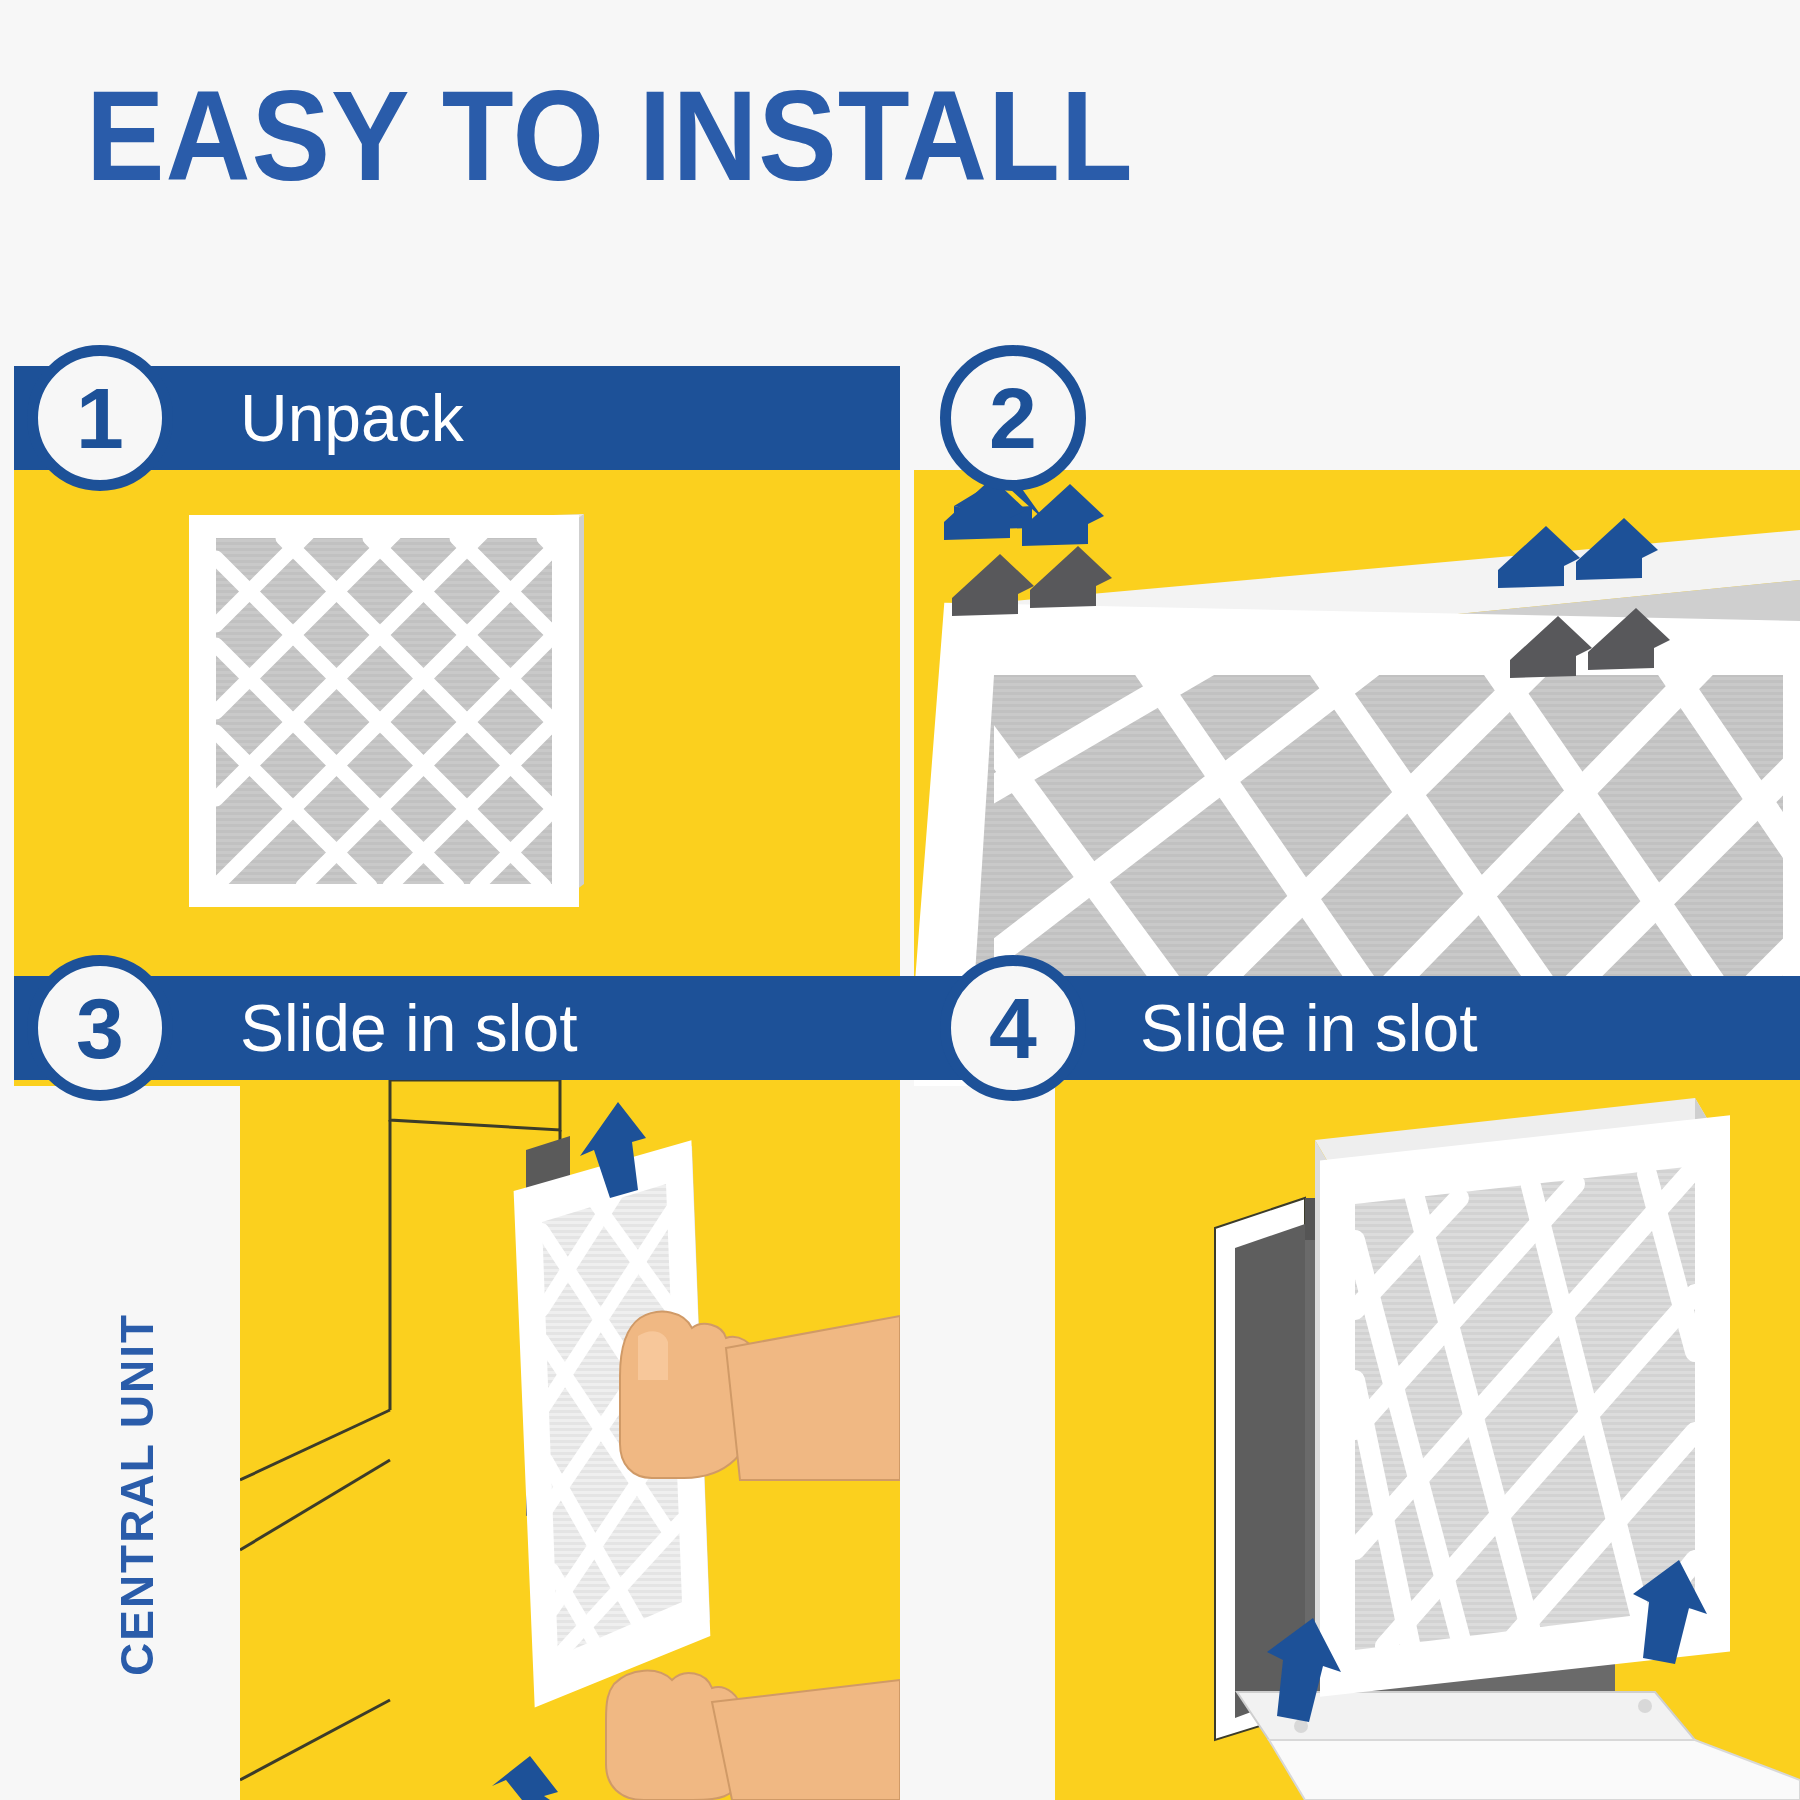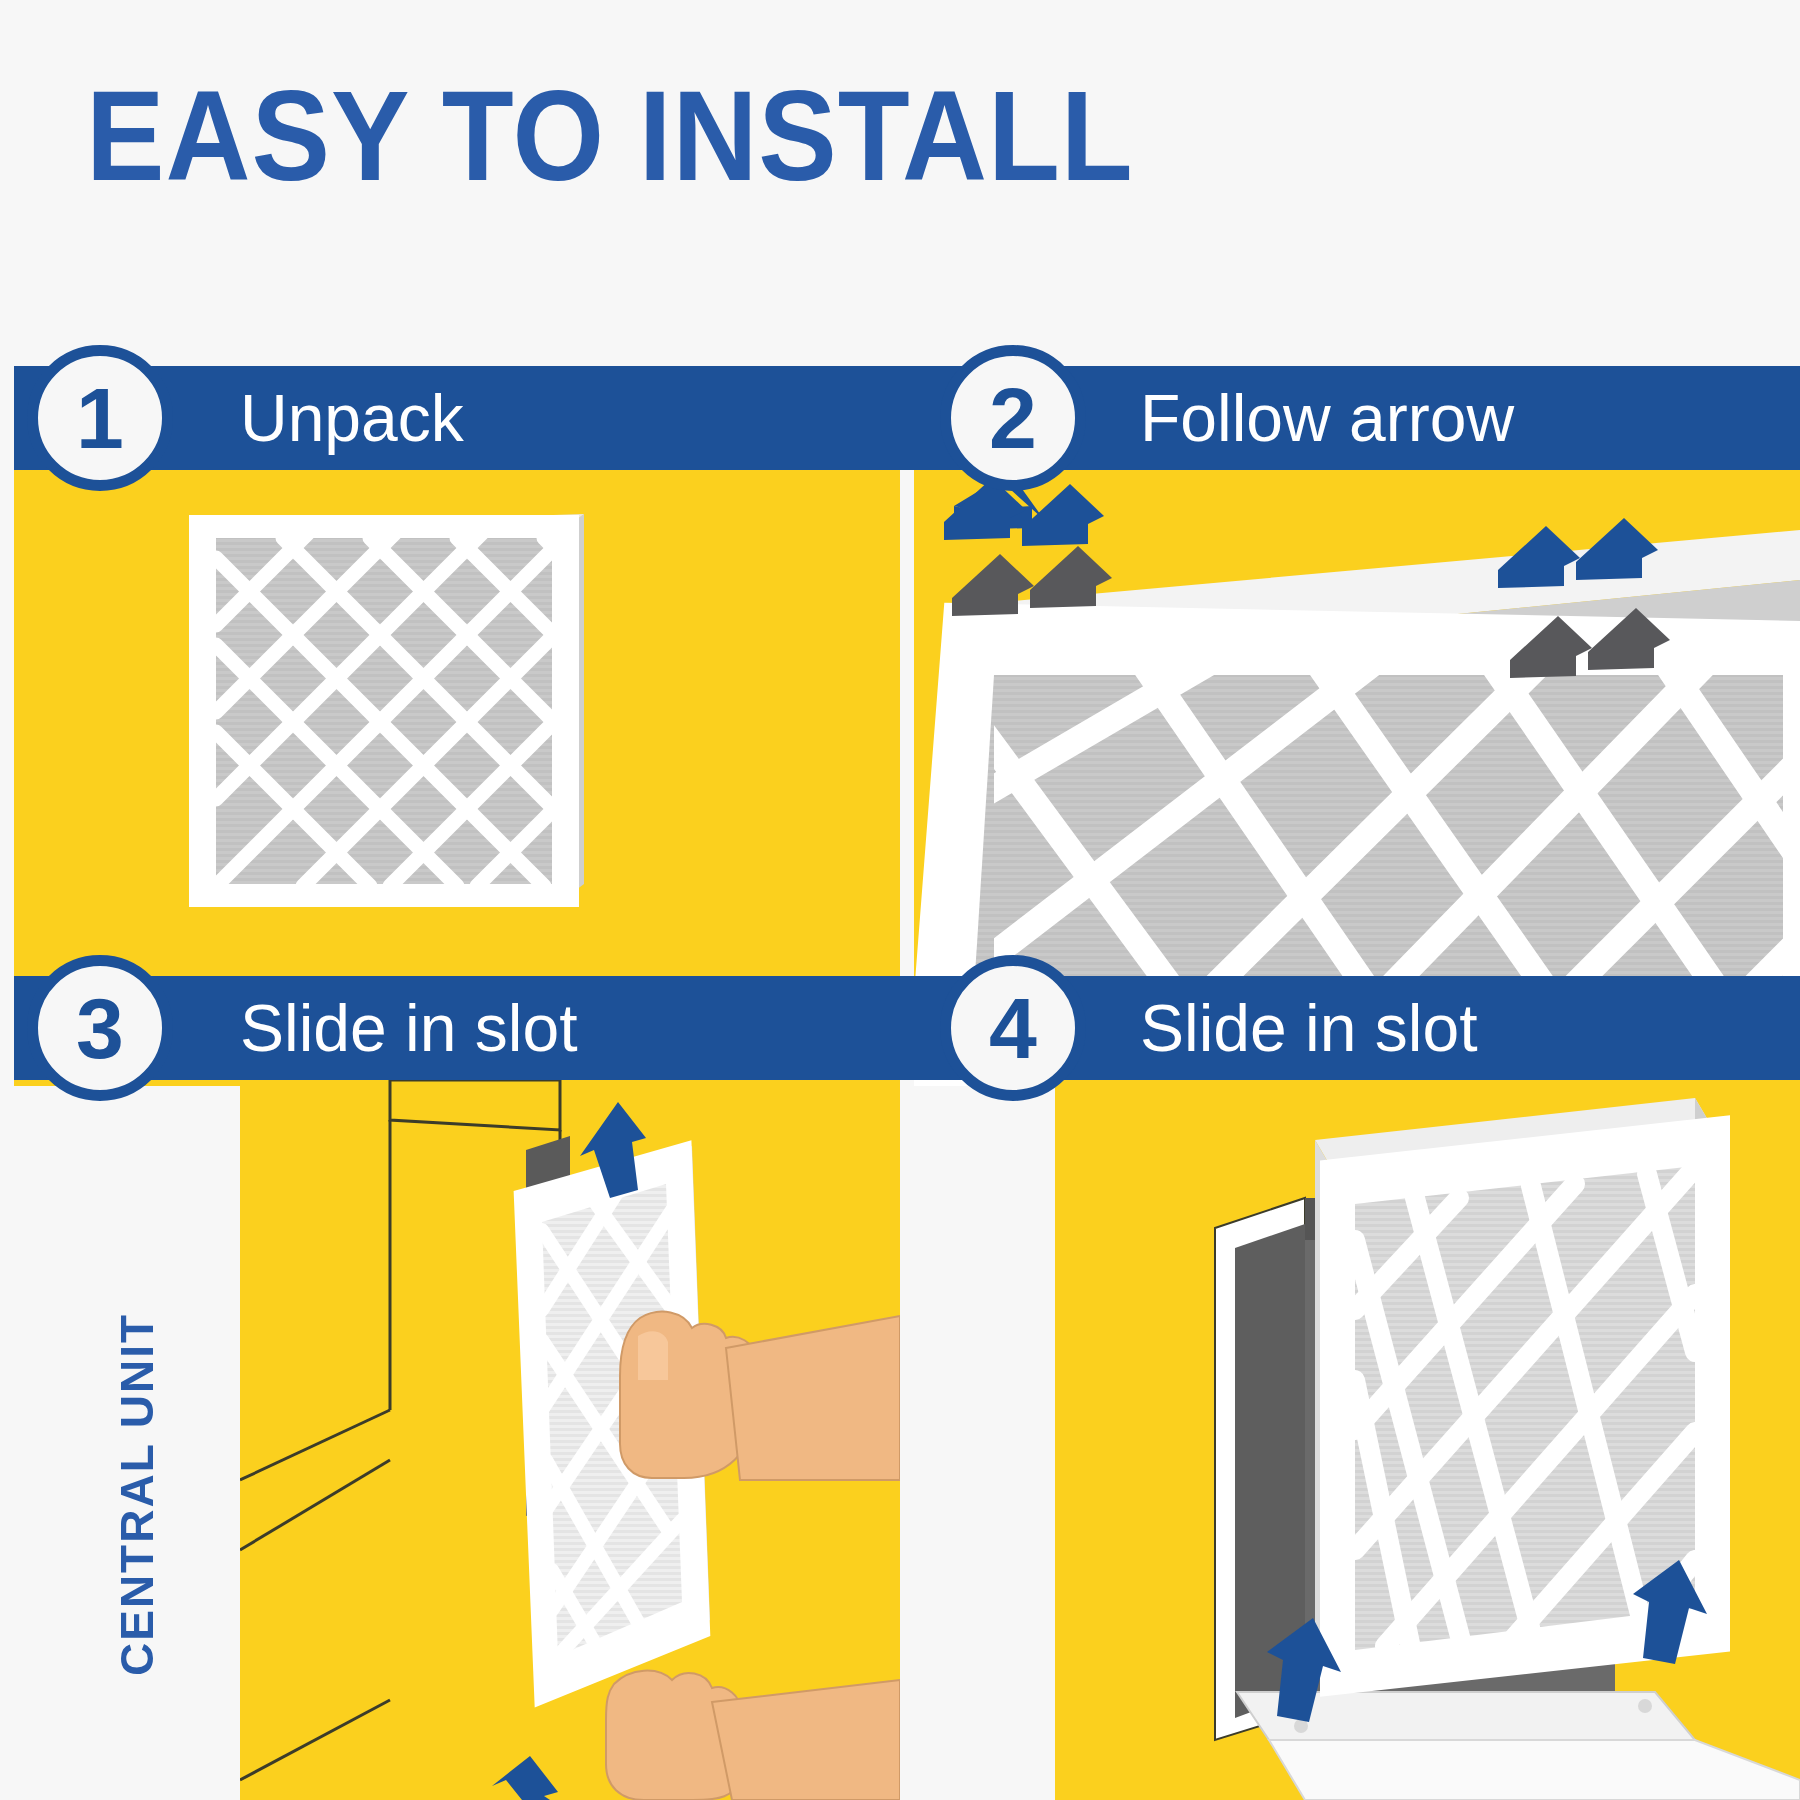--- a/index.html
+++ b/index.html
@@ -206,23 +206,20 @@
             <path d="M584,100 L632,56 L666,88 L650,96 L650,116 L584,118 Z"></path>
             <path d="M662,92 L710,48 L744,80 L728,88 L728,108 L662,110 Z"></path>
           </g>
           <g fill="#58585b">
             <path d="M596,190 L644,146 L678,178 L662,186 L662,206 L596,208 Z"></path>
             <path d="M674,182 L722,138 L756,170 L740,178 L740,198 L674,200 Z"></path>
           </g>
         </svg>
       </div>
 
-      <div class="hdr" style="left:0;top:0;width:900px;">
-        <span class="hdr-label" style="margin-left:240px;">Follow arrow</span>
-      </div>
       <div class="badge" style="left:40px;top:-21px;">
         <span>2</span>
       </div>
     </div>
 
     <div class="panel" style="left:0;top:610px;width:900px;height:824px;">
 
       <div class="panel-art" style="left:240px;top:104px;width:660px;height:720px;">
         <svg viewBox="0 0 660 720" preserveAspectRatio="none">
           <defs>

